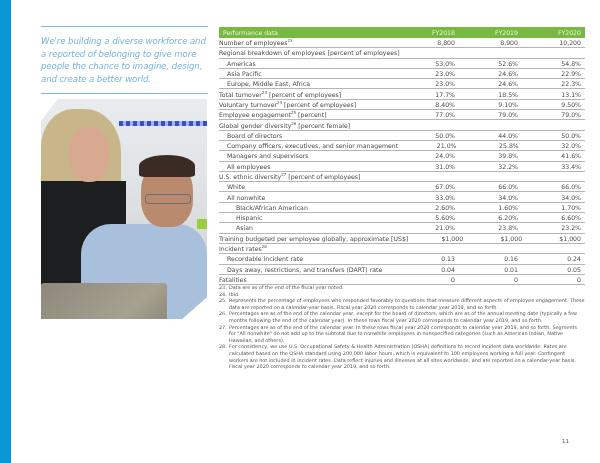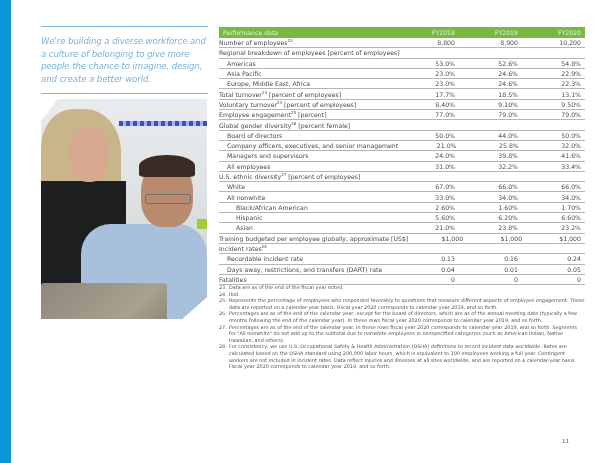--- a/index.html
+++ b/index.html
@@ -45,21 +45,21 @@
 
   .page-number { position: absolute; left: 562px; top: 438px; font-size: 5.5px; color: #555; }
 </style>
 </head>
 <body>
 
 <div class="left-bar"></div>
 
 <div class="quote-block">
   <div class="quote-rule"></div>
-  <div class="quote-text">We're building a diverse workforce and a culture of belonging to give more people the chance to imagine, design, and create a better world.</div>
+  <div class="quote-text">We're building a diverse workforce and a reported of belonging to give more people the chance to imagine, design, and create a better world.</div>
   <div class="quote-rule"></div>
 </div>
 
 <div class="photo">
   <div class="bg"></div>
   <div class="ledstrip"></div>
   <div class="woman-hair"></div>
   <div class="woman-body"></div>
   <div class="woman-face"></div>
   <div class="man-body"></div>

